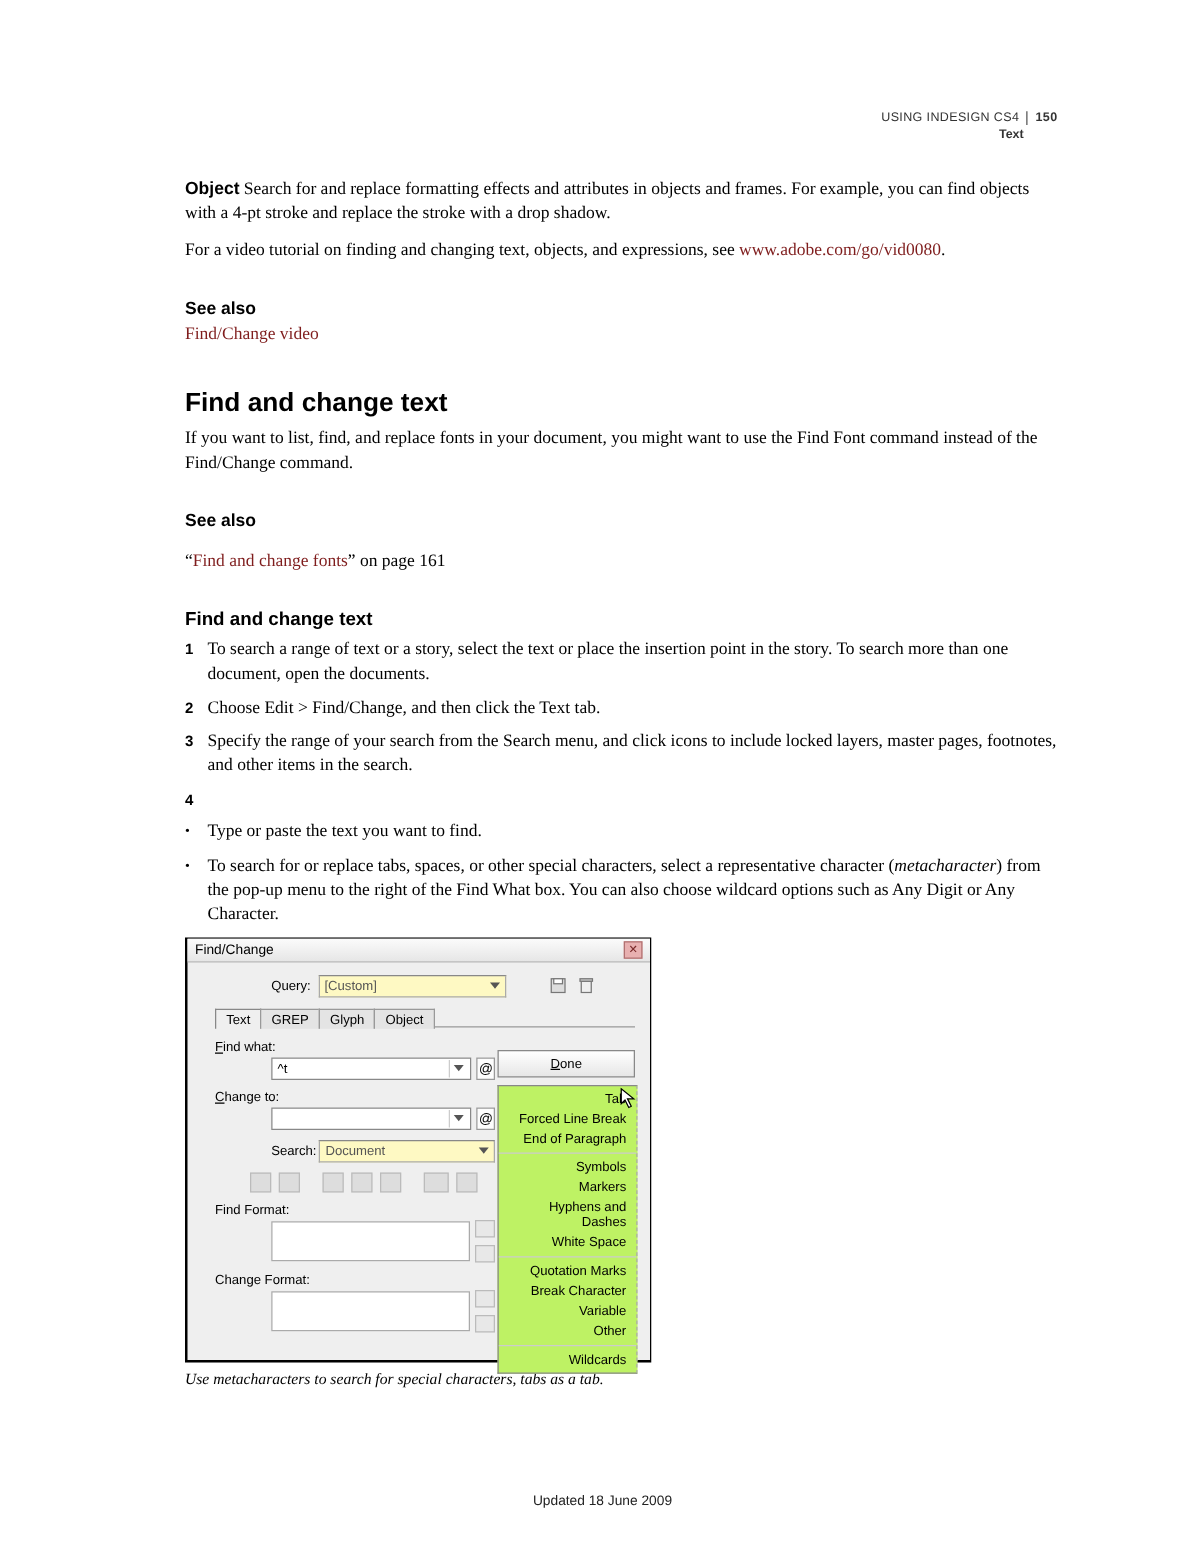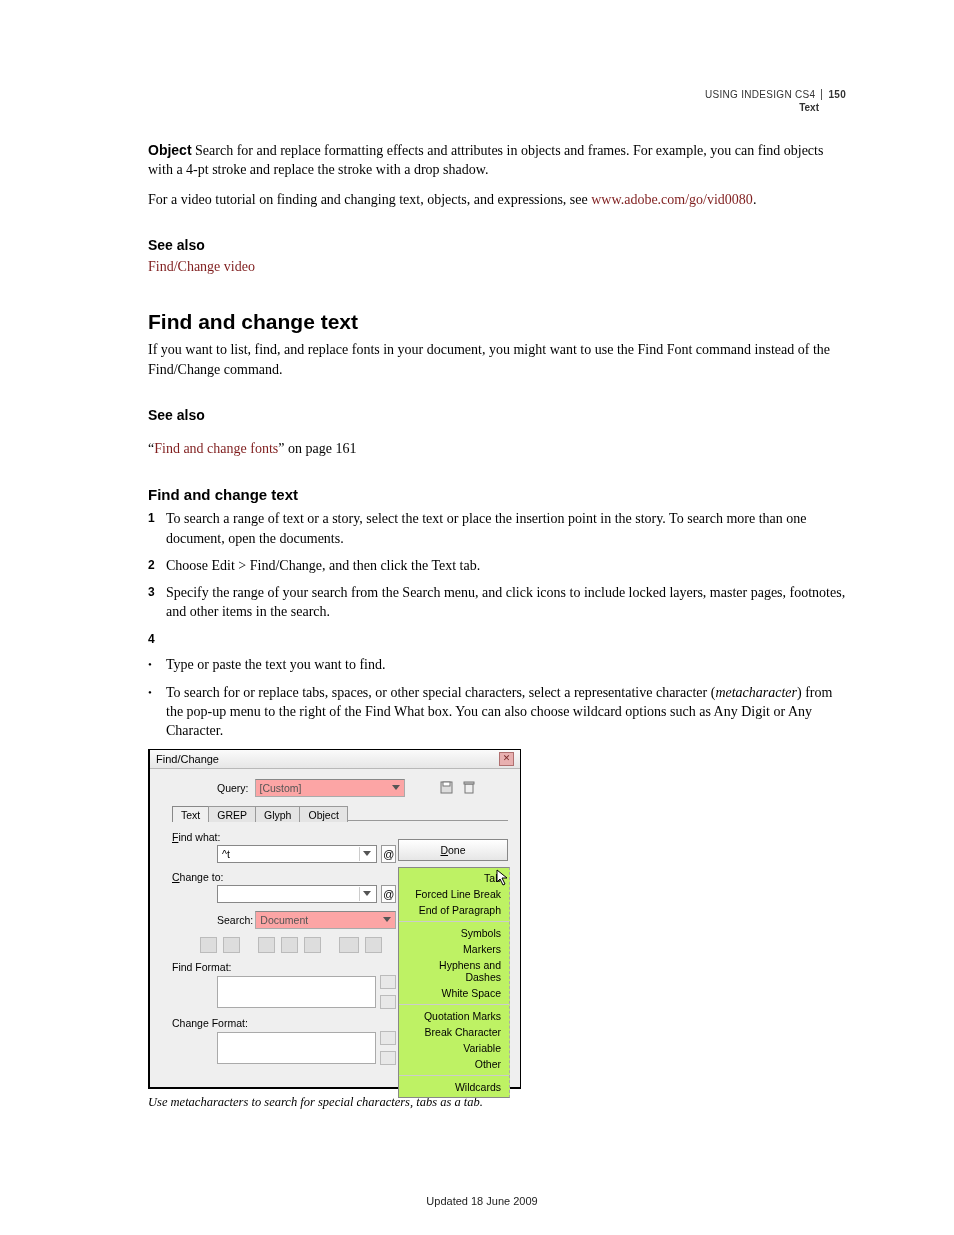--- a/index.html
+++ b/index.html
@@ -118,21 +118,21 @@
     width: 13px; height: 12px;
     border: 1px solid #b07070;
     background: #e8b0b0;
     font-size: 9px; line-height: 10px;
     text-align: center; color: #7a2a2a;
   }
   .dlg-body { padding: 10px 12px 14px 22px; position: relative; }
   .row { display: flex; align-items: center; margin-bottom: 8px; margin-left: 45px; }
   .qlabel { margin-right: 6px; }
   .qselect {
-    border: 1px solid #aaa; border-top-color:#888; background:#fca5a5;
+    border: 1px solid #aaa; border-top-color:#888; background:#fef9c3;
     height: 16px; width: 140px; padding: 0 4px;
     display:flex; align-items:center; justify-content:space-between;
     color:#555;
   }
   .caret {
     width:0;height:0;border-left:4px solid transparent;border-right:4px solid transparent;border-top:5px solid #555;
   }
   .toolbtn {
     width:16px;height:16px;margin-left:6px;display:flex;align-items:center;justify-content:center;color:#555;
   }

